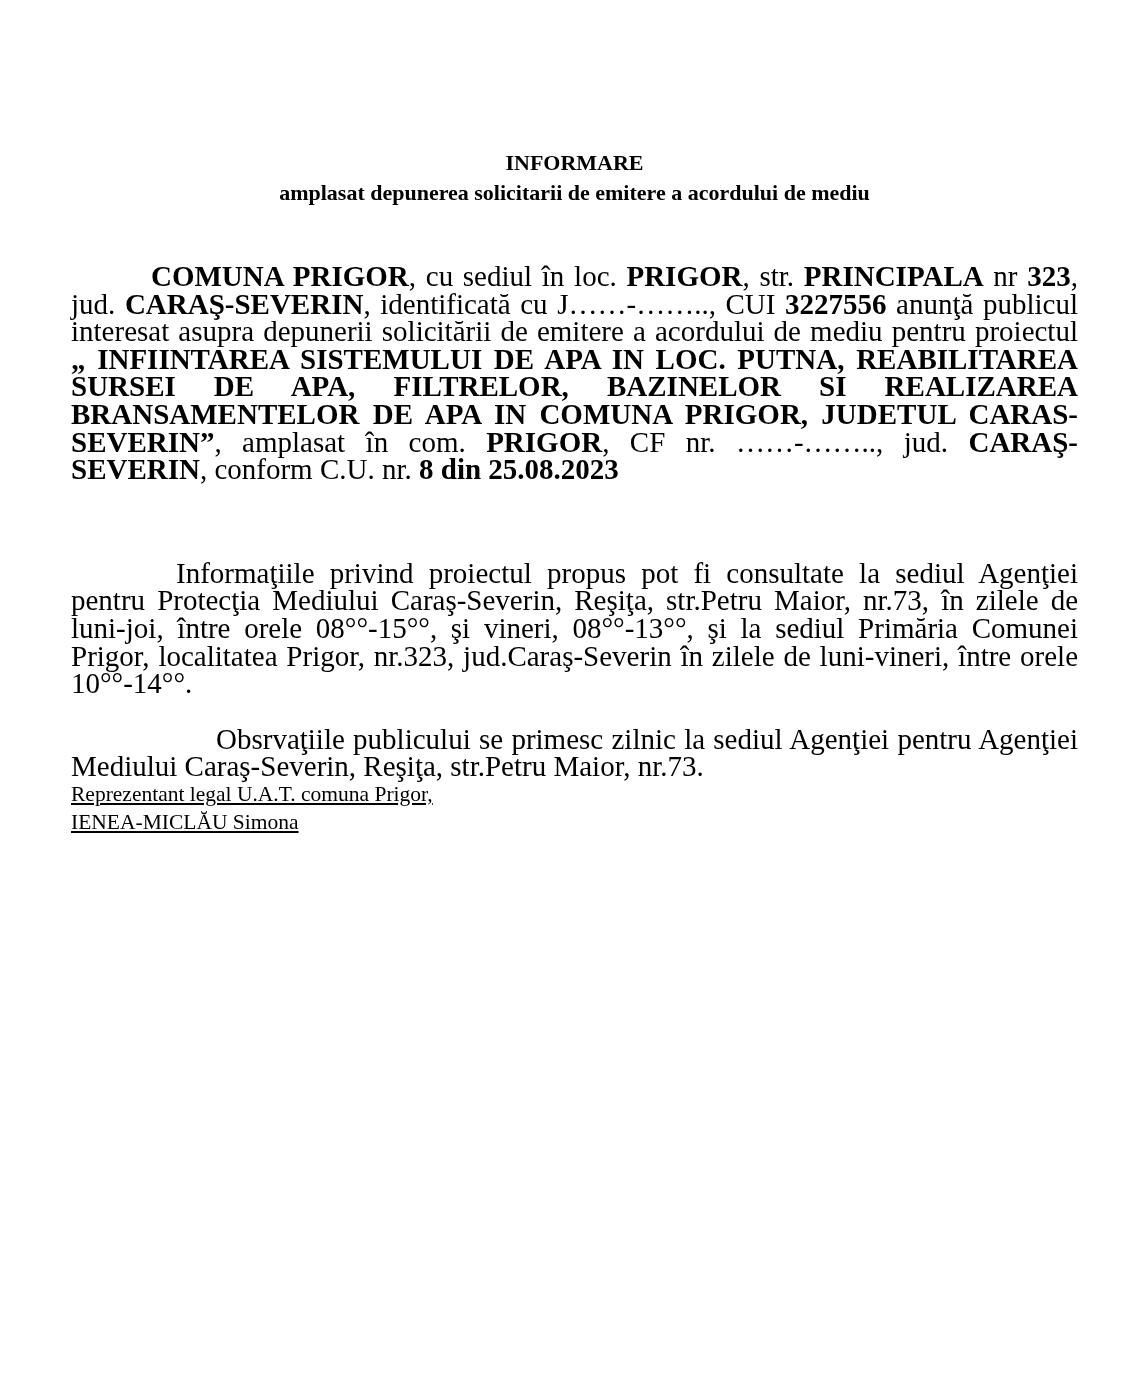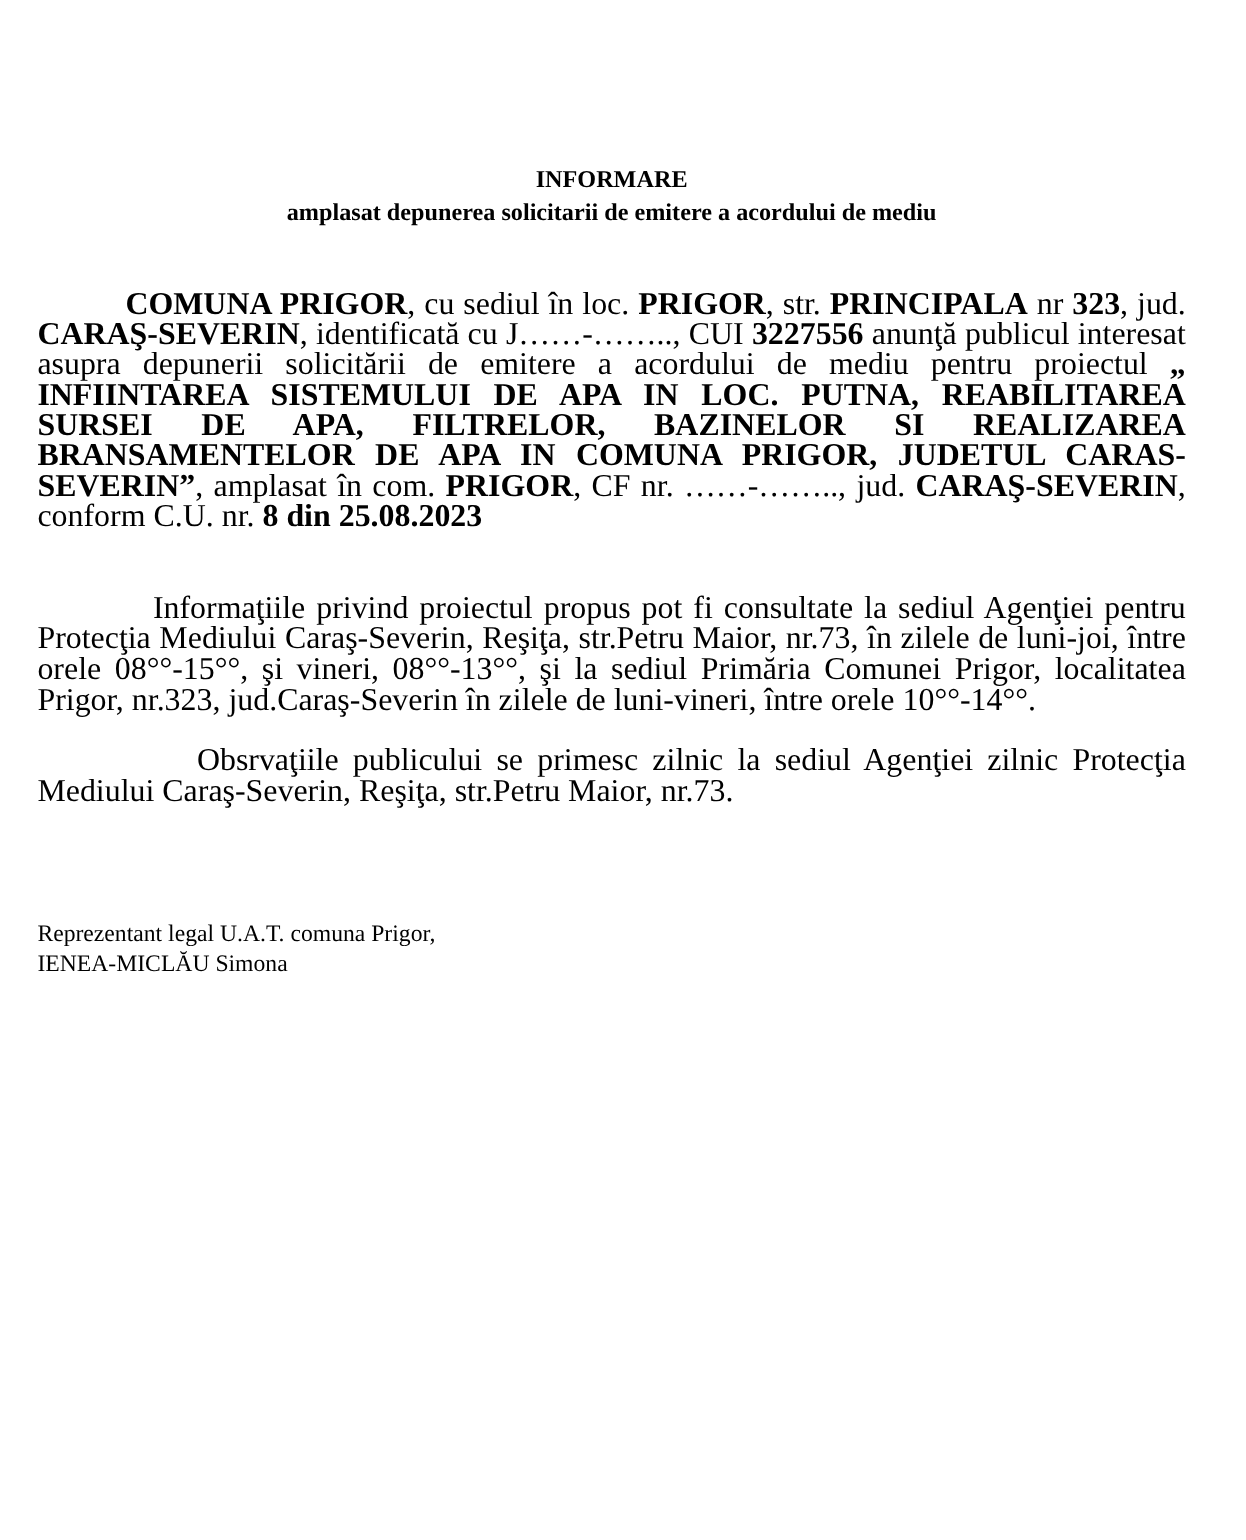--- a/index.html
+++ b/index.html
@@ -7,58 +7,58 @@
     width: 1133px;
     min-height: 1400px;
     background: #ffffff;
     color: #000000;
     font-family: "Liberation Serif", "DejaVu Serif", serif;
   }
   .page {
     box-sizing: border-box;
     width: 1133px;
     min-height: 1400px;
-    padding: 148px 55px 40px 34px;
+    padding: 148px 55px 40px 71px;
   }
   .doc-title, .doc-subtitle {
     font-size: 22px;
     font-weight: bold;
     text-align: center;
     margin: 0;
     line-height: 30px;
   }
   .para {
     font-size: 29px;
     line-height: 27.6px;
     text-align: justify;
     margin: 0;
   }
   .p-applicant    { margin-top: 55px;  text-indent: 80px; }
-  .p-consultation { margin-top: 56px;  text-indent: 105px; }
+  .p-consultation { margin-top: 76px;  text-indent: 105px; }
   .p-observations { margin-top: 28px;  text-indent: 145px; }
   .b { font-weight: bold; }
   .signature {
-    margin-top: 102px;
     font-size: 21.5px;
     line-height: 27.6px;
+    text-decoration: underline;
   }
   .signature p { margin: 0; text-align: left; }
 </style>
 </head>
 <body>
 
 <div class="page">
 
   <h1 class="doc-title">INFORMARE</h1>
   <h2 class="doc-subtitle">amplasat depunerea solicitarii de emitere a acordului de mediu</h2>
 
   <p class="para p-applicant"><span class="b">COMUNA PRIGOR</span><span>, cu sediul în loc. </span><span class="b">PRIGOR</span><span>, str. </span><span class="b">PRINCIPALA</span><span> nr </span><span class="b">323</span><span>, jud. </span><span class="b">CARAŞ-SEVERIN</span><span>, identificată cu J……-…….., CUI </span><span class="b">3227556</span><span> anunţă publicul interesat asupra depunerii solicitării de emitere a acordului de mediu pentru proiectul </span><span class="b">„ INFIINTAREA SISTEMULUI DE APA IN LOC. PUTNA, REABILITAREA SURSEI DE APA, FILTRELOR, BAZINELOR SI REALIZAREA BRANSAMENTELOR DE APA IN COMUNA PRIGOR, JUDETUL CARAS-SEVERIN”</span><span>, amplasat în com. </span><span class="b">PRIGOR</span><span>, CF nr. ……-…….., jud. </span><span class="b">CARAŞ-SEVERIN</span><span>, conform C.U. nr. </span><span class="b">8 din 25.08.2023</span></p>
 
   <p class="para p-consultation">Informaţiile privind proiectul propus pot fi consultate la sediul Agenţiei pentru Protecţia Mediului Caraş-Severin, Reşiţa, str.Petru Maior, nr.73, în zilele de luni-joi, între orele 08°°-15°°, şi vineri, 08°°-13°°, şi la sediul Primăria Comunei Prigor, localitatea Prigor, nr.323, jud.Caraş-Severin în zilele de luni-vineri, între orele 10°°-14°°.</p>
 
-  <p class="para p-observations">Obsrvaţiile publicului se primesc zilnic la sediul Agenţiei zilnic Protecţia Mediului Caraş-Severin, Reşiţa, str.Petru Maior, nr.73.</p>
+  <p class="para p-observations">Obsrvaţiile publicului se primesc zilnic la sediul Agenţiei pentru Agenţiei Mediului Caraş-Severin, Reşiţa, str.Petru Maior, nr.73.</p>
 
   <div class="signature">
     <p>Reprezentant legal U.A.T. comuna Prigor,</p>
     <p>IENEA-MICLĂU Simona</p>
   </div>
 
 </div>
 
 </body></html>

